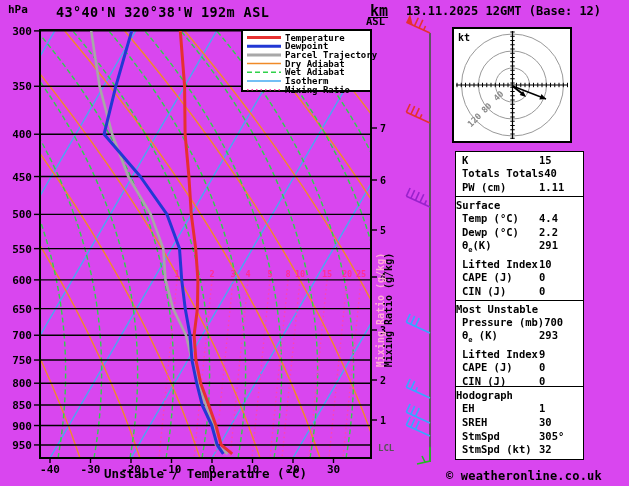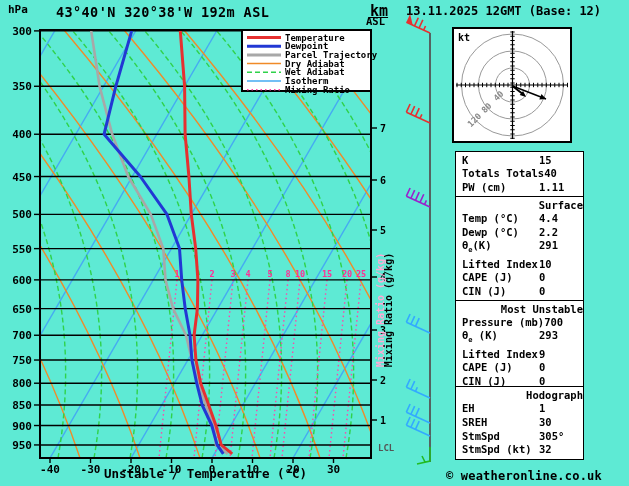--- a/index.html
+++ b/index.html
@@ -1,31 +1,31 @@
 <!DOCTYPE html>
 <html><head>
 <meta charset="utf-8">
 <style>
   html,body{margin:0;padding:0;background:#fff;}
-  #stage{position:relative;width:629px;height:486px;background:#5eead4;overflow:hidden;
+  #stage{position:relative;width:629px;height:486px;background:#d946ef;overflow:hidden;
          font-family:"DejaVu Sans Mono",monospace;}
   .abs{position:absolute;}
   .hdr{font-weight:bold;color:#000;white-space:pre;}
   #title{left:56px;top:4px;font-size:13.5px;letter-spacing:.4px;}
   #hpa-unit{left:8px;top:3px;font-size:11px;}
   #km-unit{left:370px;top:2px;font-size:15px;text-decoration:underline;}
   #asl-unit{left:366px;top:15px;font-size:10.5px;}
   #datetime{left:406px;top:4px;font-size:12px;}
   #xaxis-label{left:40px;top:466px;width:331px;text-align:center;font-size:12.5px;font-weight:bold;}
   #footer{left:446px;top:469px;font-size:12px;font-weight:bold;letter-spacing:.2px;}
   
   #stats{left:455px;top:152px;width:129px;}
   .sec{box-sizing:border-box;width:129px;border:1.5px solid #000;background:#fff;margin-top:-1.5px;
        display:flex;flex-direction:column;justify-content:space-evenly;padding:2px 0;}
-  .sec-title{text-align:right;font-size:10.5px;font-weight:bold;line-height:13px;}
+  .sec-title{text-align:left;font-size:10.5px;font-weight:bold;line-height:13px;}
   .srow{display:flex;font-size:10.5px;font-weight:bold;line-height:13.5px;padding:0 6px;}
   .srow .lbl{flex:1;white-space:pre;}
   .srow .val{width:38px;text-align:left;white-space:pre;}
   sub{font-size:7px;}
   svg text{font-family:"DejaVu Sans Mono",monospace;}
 </style>
 </head>
 <body>
 
 <div id="stage">

